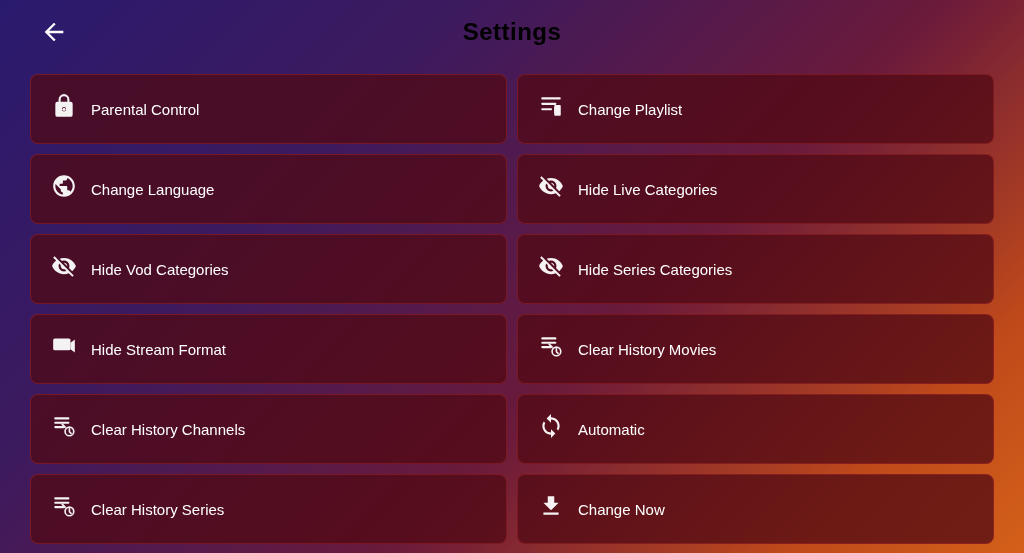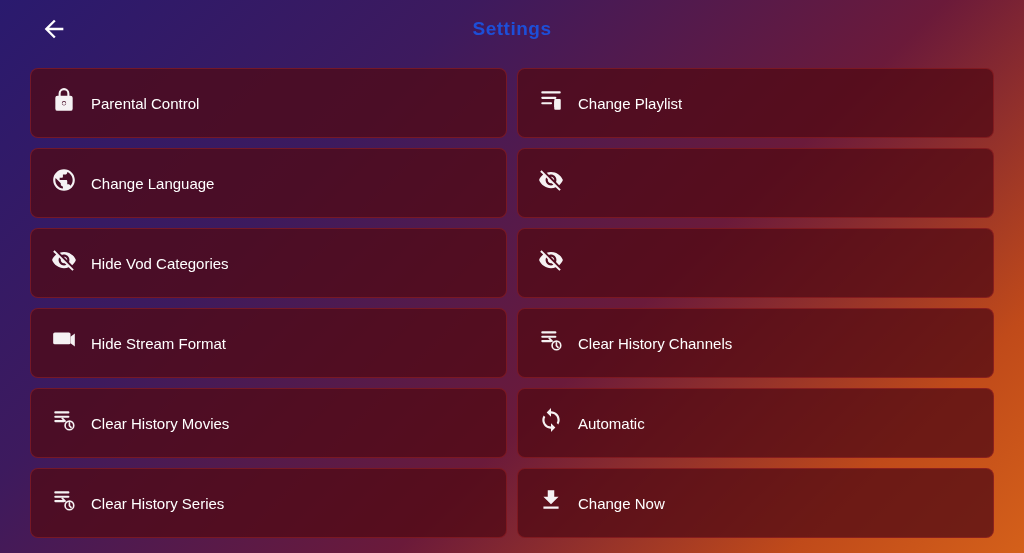--- a/index.html
+++ b/index.html
@@ -31,22 +31,22 @@
       border: none;
       cursor: pointer;
       color: white;
       font-size: 22px;
       display: flex;
       align-items: center;
       justify-content: center;
     }
 
     .page-title {
-      color: #1d4ed8;
-      font-size: 19px;
+      color: #000000;
+      font-size: 24px;
       font-weight: 700;
       letter-spacing: 0.5px;
     }
 
     .grid {
       display: grid;
       grid-template-columns: repeat(2, 1fr);
       gap: 10px;
       padding: 10px 30px 20px 30px;
       width: 100%;
@@ -119,62 +119,64 @@
     <div class="card">
       <span class="card-icon"><svg class="icon-svg" viewBox="0 0 24 24">
           <path d="M12 2C6.48 2 2 6.48 2 12s4.48 10 10 10 10-4.48 10-10S17.52 2 12 2zm-1 17.93c-3.95-.49-7-3.85-7-7.93 0-.62.08-1.21.21-1.79L9 15v1c0 1.1.9 2 2 2v1.93zm6.9-2.54c-.26-.81-1-1.39-1.9-1.39h-1v-3c0-.55-.45-1-1-1H8v-2h2c.55 0 1-.45 1-1V7h2c1.1 0 2-.9 2-2v-.41c2.93 1.19 5 4.06 5 7.41 0 2.08-.8 3.97-2.1 5.39z"></path>
         </svg></span>
       <span class="card-label">Change Language</span>
     </div>
     <div class="card">
       <span class="card-icon"><svg class="icon-svg" viewBox="0 0 24 24">
           <path d="M12 7c2.76 0 5 2.24 5 5 0 .65-.13 1.26-.36 1.83l2.92 2.92c1.51-1.26 2.7-2.89 3.43-4.75-1.73-4.39-6-7.5-11-7.5-1.4 0-2.74.25-3.98.7l2.16 2.16C10.74 7.13 11.35 7 12 7zM2 4.27l2.28 2.28.46.46C3.08 8.3 1.78 10.02 1 12c1.73 4.39 6 7.5 11 7.5 1.55 0 3.03-.3 4.38-.84l.42.42L19.73 22 21 20.73 3.27 3 2 4.27zM7.53 9.8l1.55 1.55c-.05.21-.08.43-.08.65 0 1.66 1.34 3 3 3 .22 0 .44-.03.65-.08l1.55 1.55c-.67.33-1.41.53-2.2.53-2.76 0-5-2.24-5-5 0-.79.2-1.53.53-2.2zm4.31-.78l3.15 3.15.02-.16c0-1.66-1.34-3-3-3l-.17.01z"></path>
         </svg></span>
+      <span class="card-label">Hide Live Categories</span>
     </div>
     <div class="card">
       <span class="card-icon"><svg class="icon-svg" viewBox="0 0 24 24">
           <path d="M12 7c2.76 0 5 2.24 5 5 0 .65-.13 1.26-.36 1.83l2.92 2.92c1.51-1.26 2.7-2.89 3.43-4.75-1.73-4.39-6-7.5-11-7.5-1.4 0-2.74.25-3.98.7l2.16 2.16C10.74 7.13 11.35 7 12 7zM2 4.27l2.28 2.28.46.46C3.08 8.3 1.78 10.02 1 12c1.73 4.39 6 7.5 11 7.5 1.55 0 3.03-.3 4.38-.84l.42.42L19.73 22 21 20.73 3.27 3 2 4.27zM7.53 9.8l1.55 1.55c-.05.21-.08.43-.08.65 0 1.66 1.34 3 3 3 .22 0 .44-.03.65-.08l1.55 1.55c-.67.33-1.41.53-2.2.53-2.76 0-5-2.24-5-5 0-.79.2-1.53.53-2.2zm4.31-.78l3.15 3.15.02-.16c0-1.66-1.34-3-3-3l-.17.01z"></path>
         </svg></span>
       <span class="card-label">Hide Vod Categories</span>
     </div>
     <div class="card">
       <span class="card-icon"><svg class="icon-svg" viewBox="0 0 24 24">
           <path d="M12 7c2.76 0 5 2.24 5 5 0 .65-.13 1.26-.36 1.83l2.92 2.92c1.51-1.26 2.7-2.89 3.43-4.75-1.73-4.39-6-7.5-11-7.5-1.4 0-2.74.25-3.98.7l2.16 2.16C10.74 7.13 11.35 7 12 7zM2 4.27l2.28 2.28.46.46C3.08 8.3 1.78 10.02 1 12c1.73 4.39 6 7.5 11 7.5 1.55 0 3.03-.3 4.38-.84l.42.42L19.73 22 21 20.73 3.27 3 2 4.27zM7.53 9.8l1.55 1.55c-.05.21-.08.43-.08.65 0 1.66 1.34 3 3 3 .22 0 .44-.03.65-.08l1.55 1.55c-.67.33-1.41.53-2.2.53-2.76 0-5-2.24-5-5 0-.79.2-1.53.53-2.2zm4.31-.78l3.15 3.15.02-.16c0-1.66-1.34-3-3-3l-.17.01z"></path>
         </svg></span>
+      <span class="card-label">Hide Series Categories</span>
     </div>
     <div class="card">
       <span class="card-icon"><svg class="icon-svg" viewBox="0 0 24 24">
           <rect x="2" y="5" width="16" height="11" rx="1.5"></rect>
           <path d="M18 9l4-3v12l-4-3V9z"></path>
         </svg></span>
       <span class="card-label">Hide Stream Format</span>
     </div>
     <div class="card">
       <span class="card-icon"><svg class="icon-svg" viewBox="0 0 24 24">
           <rect x="3" y="4" width="14" height="2" rx="1"></rect>
           <rect x="3" y="8" width="14" height="2" rx="1"></rect>
           <rect x="3" y="12" width="10" height="2" rx="1"></rect>
           <path d="M16 10l-2 3h4l-2-3z" fill="none"></path>
           <circle cx="17" cy="17" r="4" fill="none" stroke="white" stroke-width="1.5"></circle>
           <path d="M17 14.5v2.8l1.5 1.5" stroke="white" stroke-width="1.5" stroke-linecap="round" fill="none"></path>
           <line x1="13.5" y1="13.5" x2="10" y2="10" stroke="white" stroke-width="1.5"></line>
         </svg></span>
-      <span class="card-label">Clear History Channels</span>
+      <span class="card-label">Clear History Movies</span>
     </div>
     <div class="card">
       <span class="card-icon"><svg class="icon-svg" viewBox="0 0 24 24">
           <rect x="3" y="4" width="14" height="2" rx="1"></rect>
           <rect x="3" y="8" width="14" height="2" rx="1"></rect>
           <rect x="3" y="12" width="10" height="2" rx="1"></rect>
           <path d="M16 10l-2 3h4l-2-3z" fill="none"></path>
           <circle cx="17" cy="17" r="4" fill="none" stroke="white" stroke-width="1.5"></circle>
           <path d="M17 14.5v2.8l1.5 1.5" stroke="white" stroke-width="1.5" stroke-linecap="round" fill="none"></path>
           <line x1="13.5" y1="13.5" x2="10" y2="10" stroke="white" stroke-width="1.5"></line>
         </svg></span>
-      <span class="card-label">Clear History Movies</span>
+      <span class="card-label">Clear History Channels</span>
     </div>
     <div class="card">
       <span class="card-icon"><svg class="icon-svg" viewBox="0 0 24 24">
           <path d="M12 4V1L8 5l4 4V6c3.31 0 6 2.69 6 6 0 1.01-.25 1.97-.7 2.8l1.46 1.46A7.93 7.93 0 0 0 20 12c0-4.42-3.58-8-8-8zm0 14c-3.31 0-6-2.69-6-6 0-1.01.25-1.97.7-2.8L5.24 7.74A7.93 7.93 0 0 0 4 12c0 4.42 3.58 8 8 8v3l4-4-4-4v3z"></path>
         </svg></span>
       <span class="card-label">Automatic</span>
     </div>
     <div class="card">
       <span class="card-icon"><svg class="icon-svg" viewBox="0 0 24 24">
           <rect x="3" y="4" width="14" height="2" rx="1"></rect>

